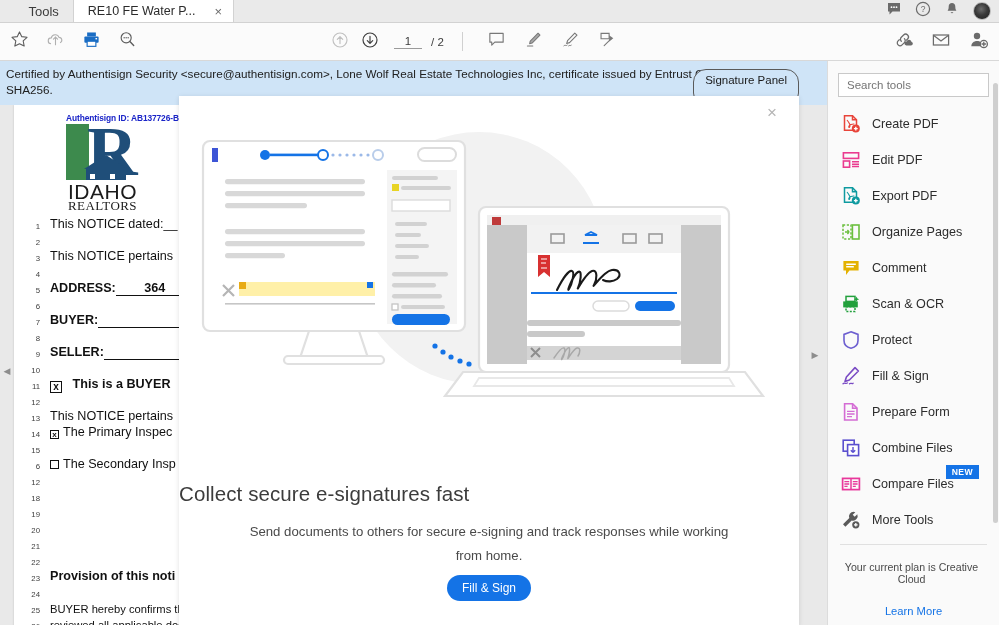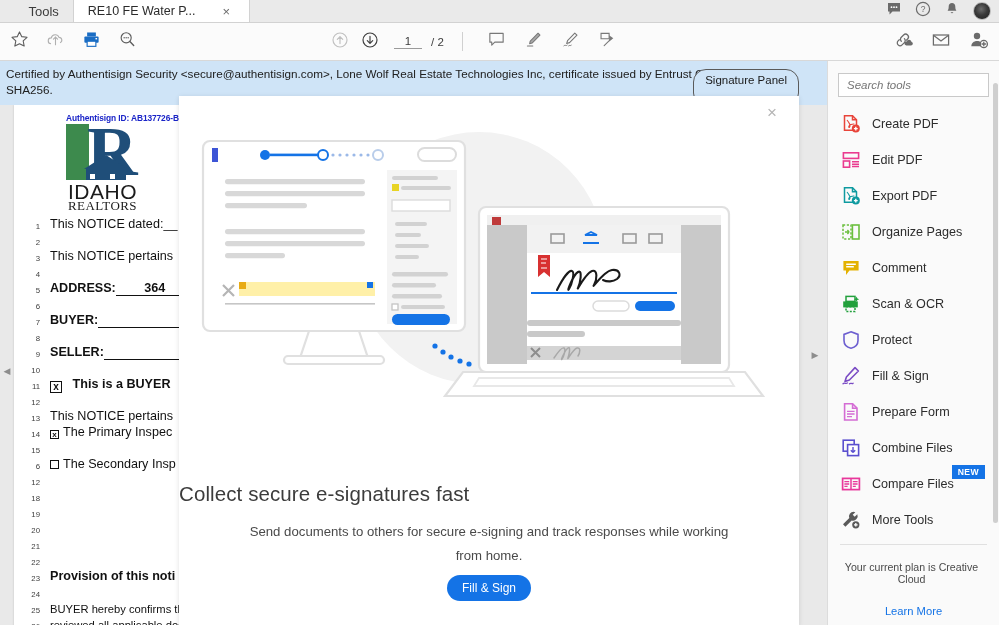--- a/index.html
+++ b/index.html
@@ -18,22 +18,22 @@
     position: absolute; top: 0; left: 0; width: 999px; height: 23px;
     background: #eaeaea; border-bottom: 1px solid #d2d2d2;
     display: flex; align-items: stretch;
   }
   .menu-item {
     display: flex; align-items: center; padding: 0 14px;
     font-size: 13px; color: #3b3b3b; background: #eaeaea;
   }
   .menu-item.home { padding-left: 0; margin-left: -14px; }
   .doc-tab {
-    display: flex; align-items: center; gap: 24px;
-    padding: 0 16px 0 14px; min-width: 140px;
+    display: flex; align-items: center; gap: 16px;
+    padding: 0 8px 0 14px; min-width: 140px;
     background: #ffffff; border-left: 1px solid #d2d2d2; border-right: 1px solid #d2d2d2;
     font-size: 12.5px; color: #2b2b2b;
   }
   .tab-close { font-size: 13px; color: #6b6b6b; line-height: 1; padding: 0 3px; }
   .tabbar-right {
     margin-left: auto; display: flex; align-items: center; gap: 13px;
     padding-right: 8px;
   }
   .avatar {
     width: 18px; height: 18px; border-radius: 50%;
@@ -195,23 +195,22 @@
   
   .sidebar {
     position: absolute; top: 61px; right: 0; width: 172px; height: 564px;
     background: #fafafa; border-left: 1px solid #dcdcdc;
   }
   .search-wrap { padding: 12px 10px 6px 10px; }
   .search-input {
     width: 100%; height: 24px; border: 1px solid #c9c9c9; background: #ffffff;
     font-size: 11.5px; color: #8a8a8a; padding: 0 8px; font-family: inherit;
     outline: none;
-    font-style: italic;
-  }
-  .tool-list { padding: 3px 0 0 0; }
+  }
+  .tool-list { padding: 3px 6px 0 0; }
   .tool-item {
     display: flex; align-items: center; gap: 11px; height: 36px; padding-left: 13px;
     font-size: 12.6px; color: #2c2c2c; position: relative;
   }
   .tool-ic { width: 20px; height: 20px; flex: 0 0 20px; display: block; }
   .new-badge {
     position: absolute; right: 14px; top: -1px; background: #1473e6; color: #ffffff;
     font-size: 8.6px; font-weight: bold; padding: 2px 6px; letter-spacing: 0.4px;
   }
   .sb-divider { height: 1px; background: #e0e0e0; margin: 6px 12px 0 12px; }

